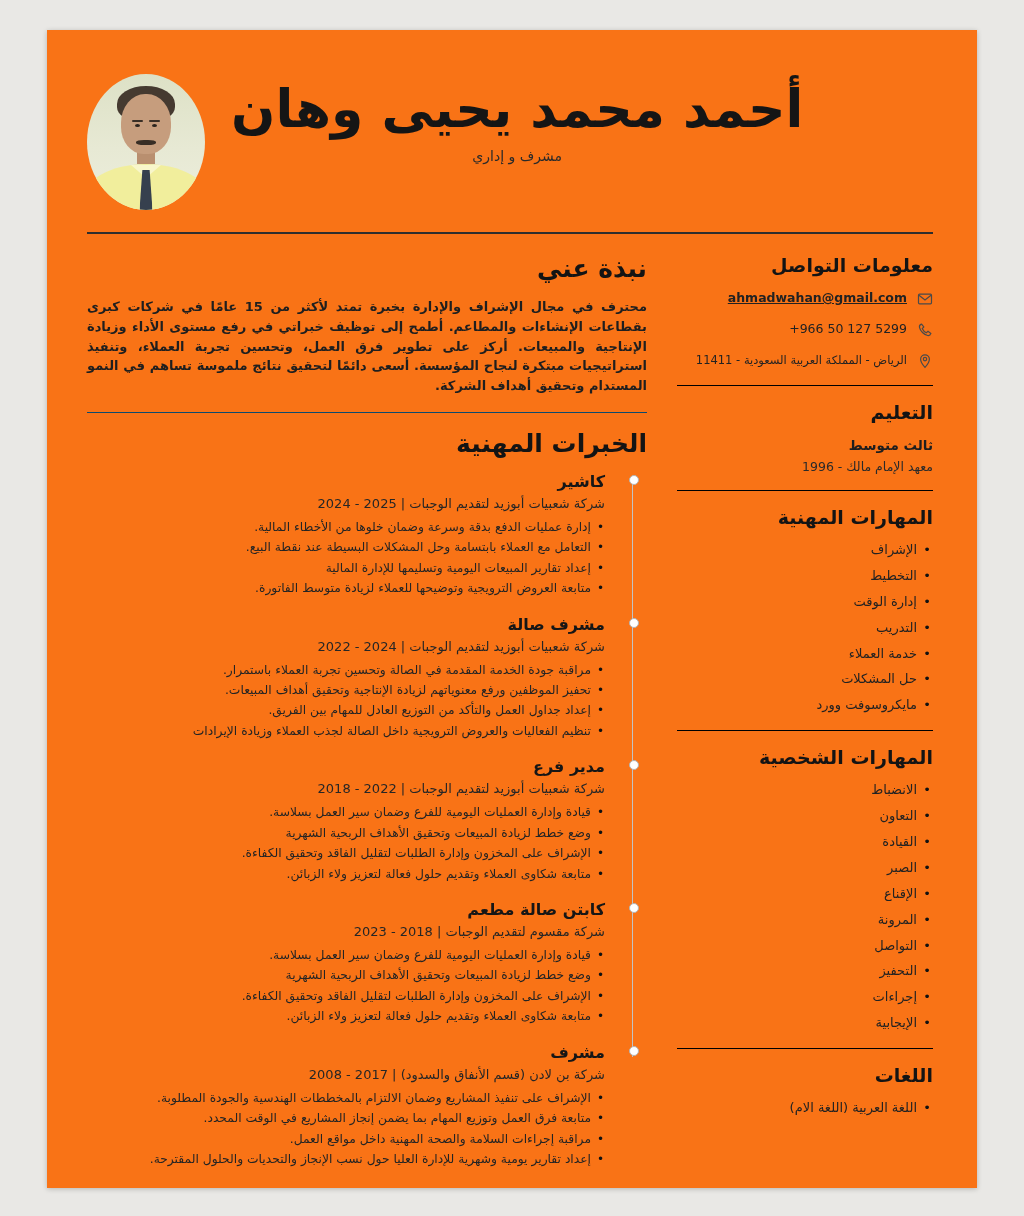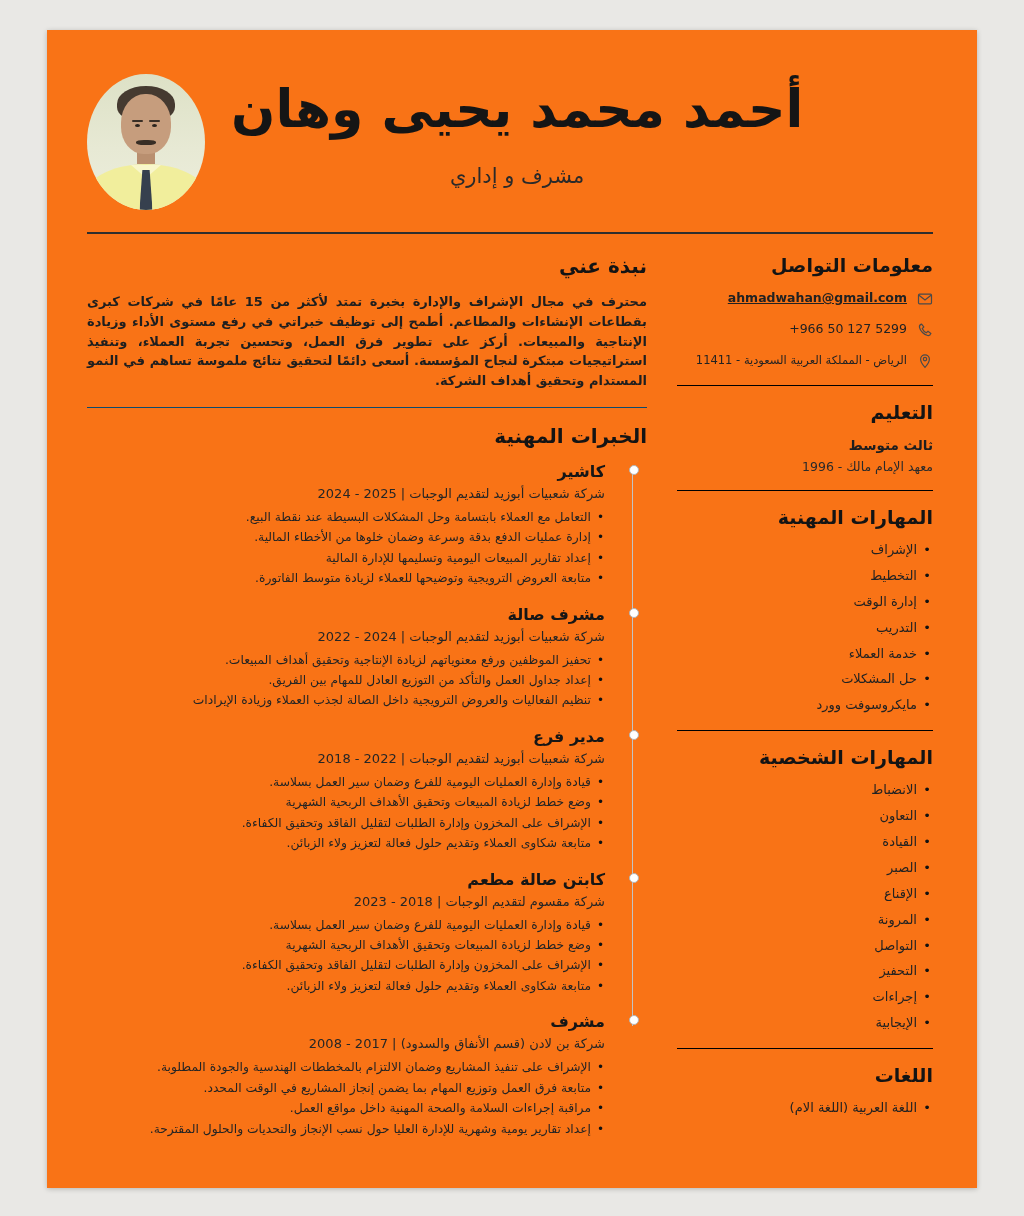--- a/index.html
+++ b/index.html
@@ -38,21 +38,21 @@
   .p-brow.l { left:45px; } .p-brow.r { left:62px; }
   .p-eye { position:absolute; width:5px; height:3px; background:#2b241e; top:50px; border-radius:50%; }
   .p-eye.l { left:48px; } .p-eye.r { left:65px; }
   .p-mustache { position:absolute; top:66px; left:50%; transform:translateX(-50%); width:20px; height:5px; background:#392e25; border-radius:40%; }
   .p-shirt { position:absolute; bottom:-28px; left:50%; transform:translateX(-50%); width:128px; height:74px; border-radius:55% 55% 0 0; background:#f1ee9c; }
   .p-collar { position:absolute; bottom:32px; left:50%; transform:translateX(-50%); width:30px; height:13px; background:#f8f6ca; clip-path:polygon(0 0,50% 100%,100% 0); }
   .p-tie { position:absolute; bottom:0; left:50%; transform:translateX(-50%); width:13px; height:40px; background:#36404e; clip-path:polygon(22% 0,78% 0,100% 100%,0 100%); }
 
   .name-block { display:flex; flex-direction:column; align-items:center; direction:rtl; margin-left:26px; padding-top:6px; }
   .name { font-size:52px; font-weight:700; line-height:1.15; letter-spacing:1px; color:#151515; white-space:nowrap; }
-  .subtitle { font-size:21px; color:#2a2a2a; margin-top:24px; letter-spacing:2px; }
+  .subtitle { font-size:14px; color:#2a2a2a; margin-top:8px; letter-spacing:2px; }
 
   .header-rule { height:2px; background:#2e2e2e; margin:22px 0 20px 0; }
 
   
   .columns { display:flex; gap:30px; }
   .sidebar { flex:none; width:256px; }
   .main { flex:1; min-width:0; }
 
   h2.sec { font-size:19px; font-weight:700; color:#141414; margin-bottom:14px; }
   .s-section { margin-bottom:16px; }
@@ -69,21 +69,21 @@
   
   .edu-degree { font-size:13.5px; font-weight:700; margin-bottom:6px; }
   .edu-school { font-size:12.5px; color:#2a2a2a; }
 
   
   ul.dotlist { list-style:none; }
   ul.dotlist li { position:relative; padding-right:16px; font-size:13px; line-height:1.3; margin-bottom:9px; color:#222; }
   ul.dotlist li::before { content:"•"; position:absolute; right:2px; top:0; font-size:13px; color:#111; }
 
   
-  .m-heading { font-size:20px; font-weight:700; color:#141414; margin-bottom:14px; }
+  .m-heading { font-size:25px; font-weight:700; color:#141414; margin-bottom:14px; }
   .about-text { font-size:13px; line-height:1.52; text-align:justify; color:#1f1f1f;font-weight:bold; }
   .exp { border-top:1px solid #0c4a6e; margin-top:16px; padding-top:16px; }
 
   .timeline { position:relative; padding-right:42px; margin-top:6px; }
   .timeline::before { content:""; position:absolute; right:14px; top:10px; bottom:112px; width:1px; background:#c3c3c3; }
   .job { position:relative; margin-bottom:17px; }
   .dot { position:absolute; right:-34px; top:3px; width:10px; height:10px; border:1.5px solid #b3b3b3; border-radius:50%; background:#fff; z-index:1; }
   .job-name { font-size:16px; font-weight:700; color:#161616; margin-bottom:5px; }
   .job-meta { font-size:13px; color:#262626; margin-bottom:7px; }
   .job-meta .period { direction:ltr; unicode-bidi:isolate; }
@@ -210,36 +210,37 @@
 
           <article class="job">
             <span class="dot"></span>
             <h3 class="job-name">كاشير</h3>
             <div class="job-meta">
               <span>شركة شعبيات أبوزيد لتقديم الوجبات</span>
               <span>|</span>
               <span class="period">2024 - 2025</span>
             </div>
             <ul class="jb">
+              <li>إدارة عمليات الدفع بدقة وسرعة وضمان خلوها من الأخطاء المالية.</li>
               <li>التعامل مع العملاء بابتسامة وحل المشكلات البسيطة عند نقطة البيع.</li>
-              <li>إدارة عمليات الدفع بدقة وسرعة وضمان خلوها من الأخطاء المالية.</li>
               <li>إعداد تقارير المبيعات اليومية وتسليمها للإدارة المالية</li>
               <li>متابعة العروض الترويجية وتوضيحها للعملاء لزيادة متوسط الفاتورة.</li>
             </ul>
           </article>
 
           <article class="job">
             <span class="dot"></span>
             <h3 class="job-name">مشرف صالة</h3>
             <div class="job-meta">
               <span>شركة شعبيات أبوزيد لتقديم الوجبات</span>
               <span>|</span>
               <span class="period">2022 - 2024</span>
             </div>
             <ul class="jb">
+              <li>مراقبة جودة الخدمة المقدمة في الصالة وتحسين تجربة العملاء باستمرار.</li>
               <li>تحفيز الموظفين ورفع معنوياتهم لزيادة الإنتاجية وتحقيق أهداف المبيعات.</li>
               <li>إعداد جداول العمل والتأكد من التوزيع العادل للمهام بين الفريق.</li>
               <li>تنظيم الفعاليات والعروض الترويجية داخل الصالة لجذب العملاء وزيادة الإيرادات</li>
             </ul>
           </article>
 
           <article class="job">
             <span class="dot"></span>
             <h3 class="job-name">مدير فرع</h3>
             <div class="job-meta">

